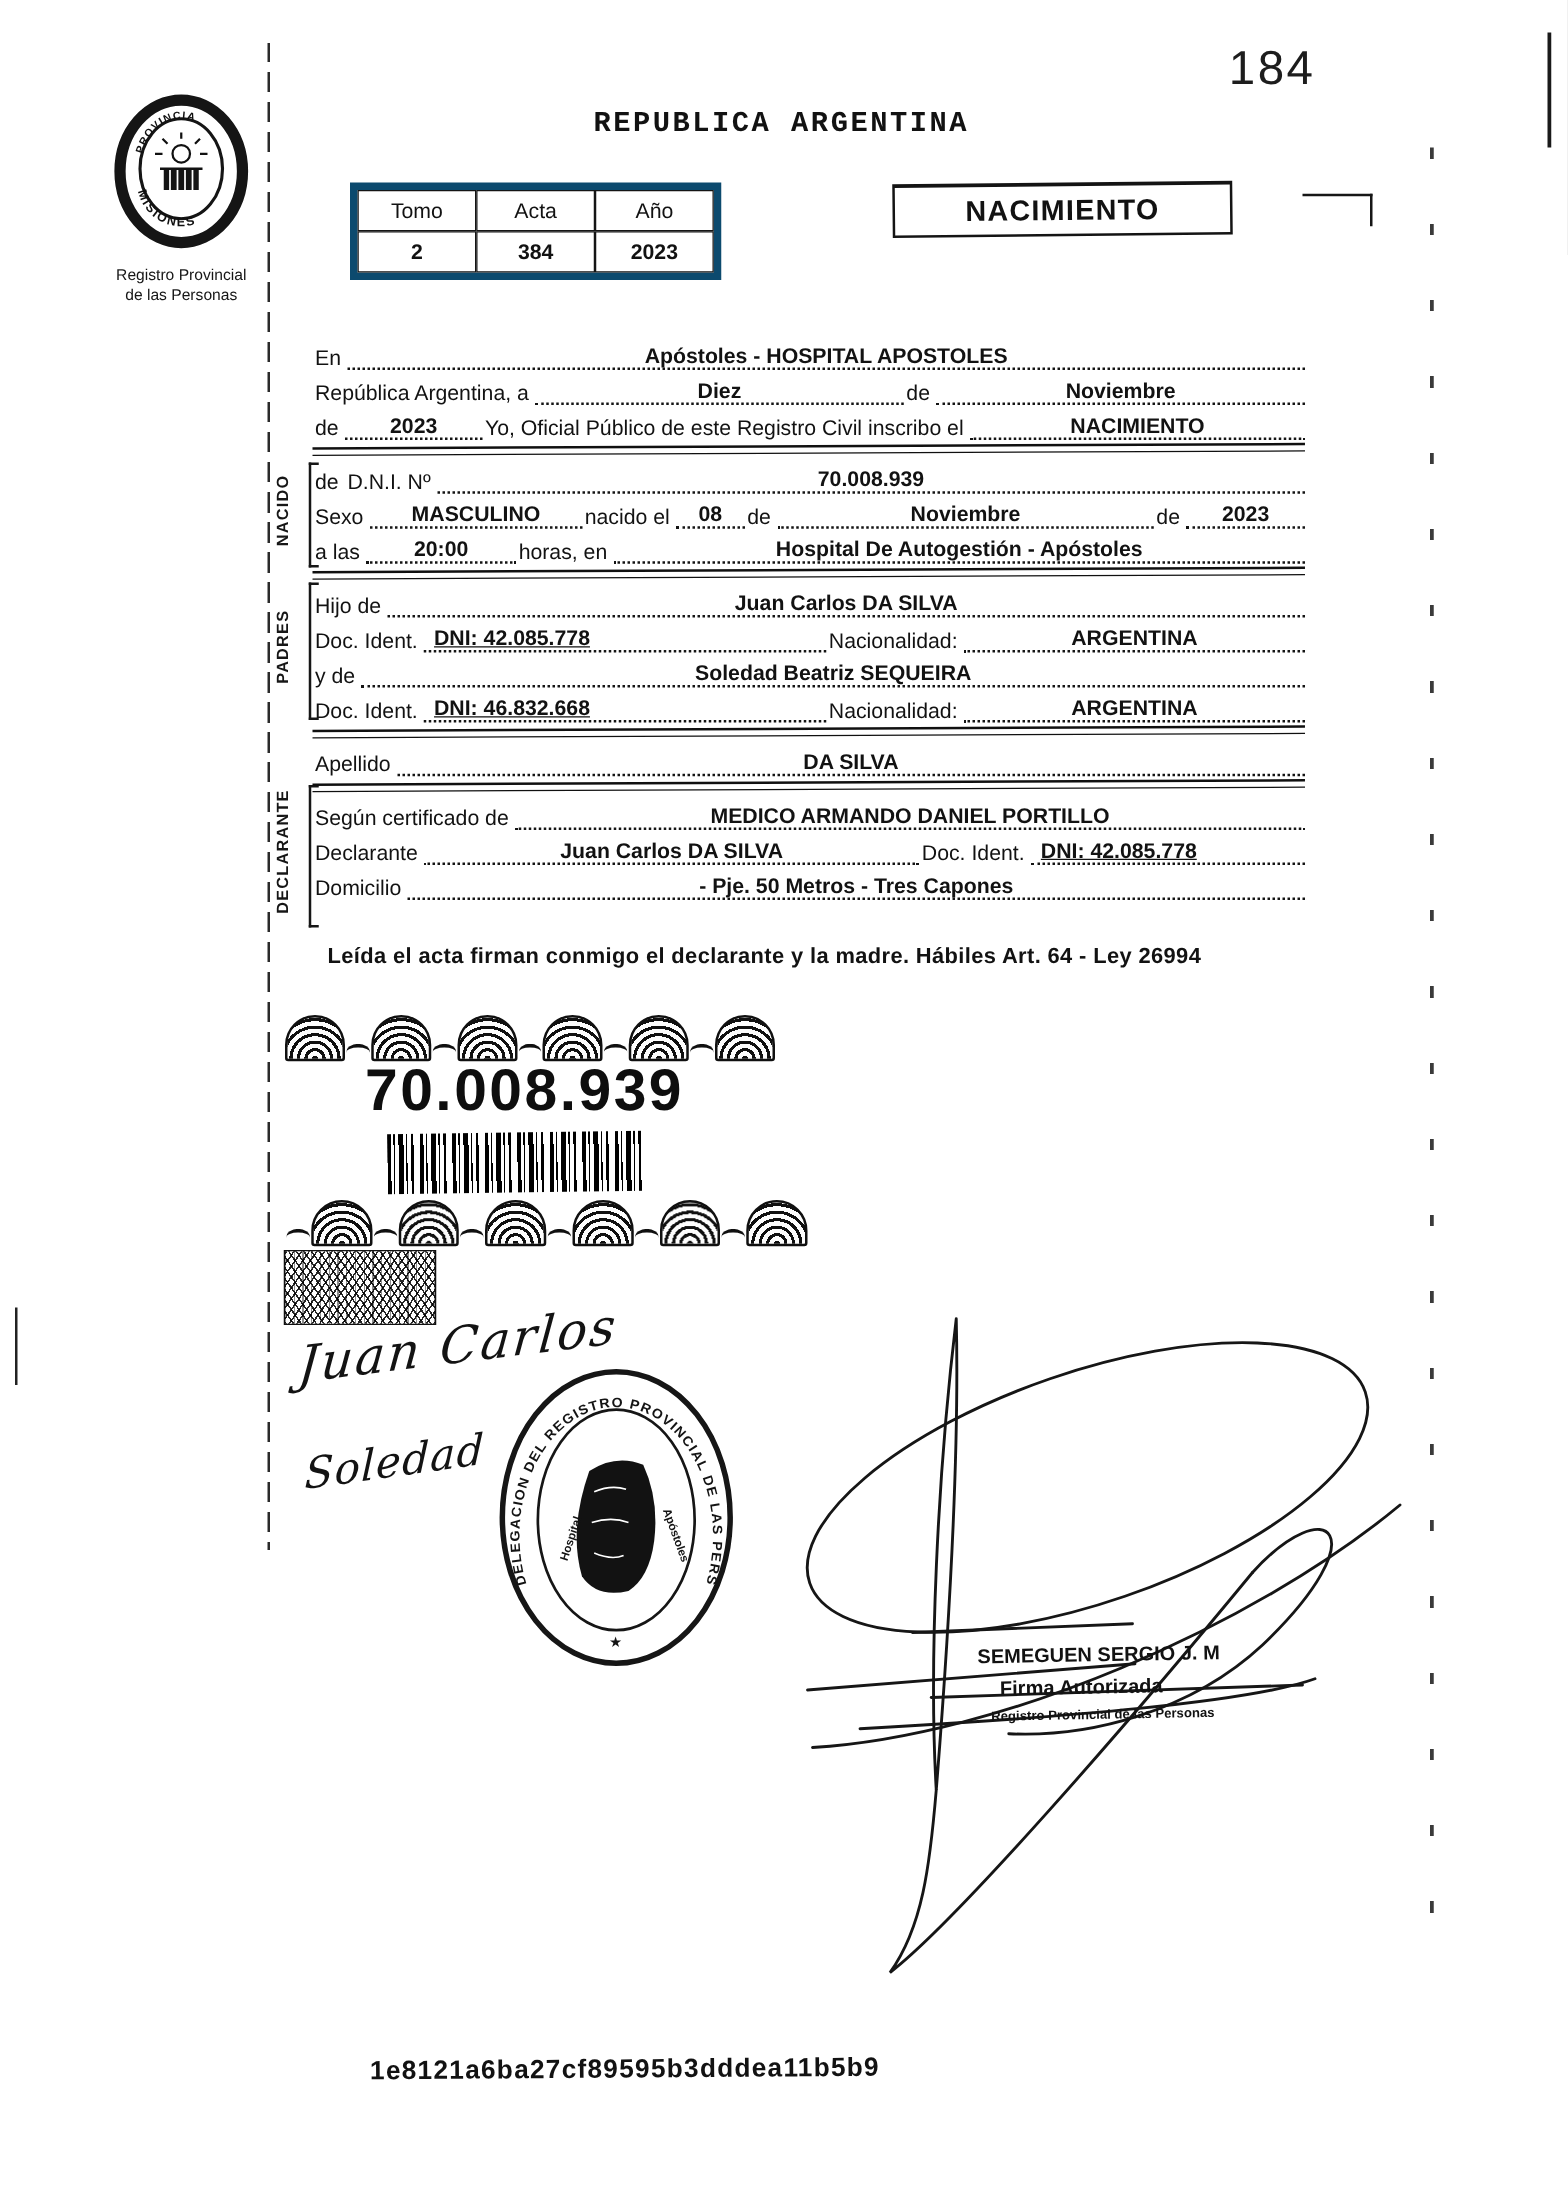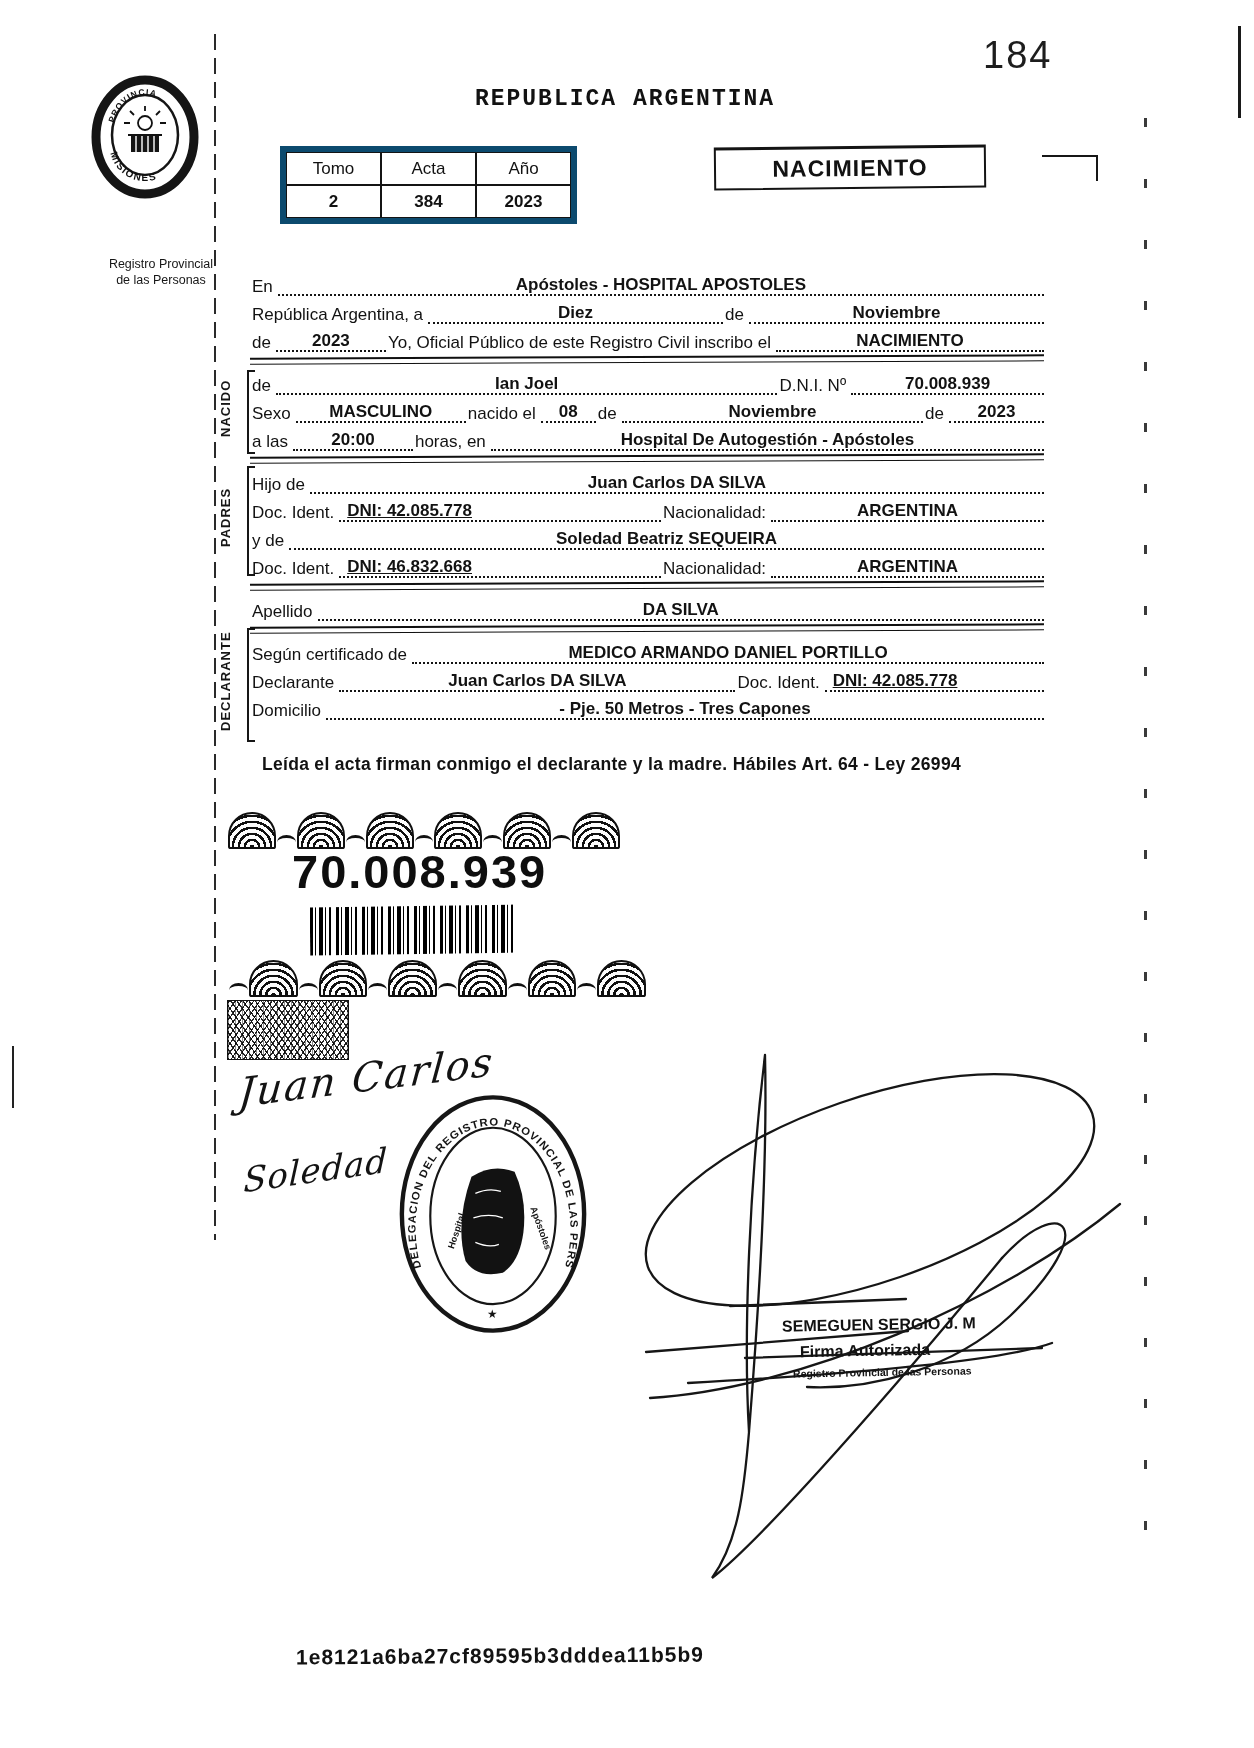--- a/index.html
+++ b/index.html
@@ -12,22 +12,22 @@
   .far-left-mark{position:absolute;left:12px;top:1046px;width:2px;height:62px;background:#222;}
   .right-edge-line{position:absolute;left:1238px;top:26px;width:3px;height:92px;background:#1a1a1a;}
   .tick-col{position:absolute;left:1144px;top:118px;width:3px;height:1450px;
     background:repeating-linear-gradient(180deg,#3a3a3a 0 9px,transparent 9px 61px);}
   .corner-mark{position:absolute;left:1042px;top:155px;width:54px;height:24px;
     border-top:2px solid #161616;border-right:2px solid #161616;}
   .page-num{position:absolute;left:983px;top:34px;font-size:38px;letter-spacing:2px;color:#1d1d1d;}
 
   
   .logo-svg{position:absolute;left:90px;top:74px;}
-  .logo-caption{position:absolute;left:76px;top:212px;width:170px;text-align:center;
-    font-size:12.5px;line-height:1.3;color:#161616;margin-top:44px;}
+  .logo-caption{position:absolute;left:60px;top:212px;width:170px;text-align:center;
+    font-size:12.5px;line-height:1.3;color:#161616;}
   .title{position:absolute;left:425px;top:86px;width:400px;text-align:center;
     font-family:"Liberation Mono",monospace;font-weight:bold;font-size:23px;letter-spacing:2px;}
   .rec-table{position:absolute;left:280px;top:146px;border:6px solid #0c4a6e;border-collapse:collapse;}
   .rec-table .tr{display:flex;}
   .rec-table .td{width:93px;height:31px;border:1px solid #141414;display:flex;
     align-items:center;justify-content:center;font-size:17px;}
   .rec-table .tr.vals .td{font-weight:bold;}
   .type-box{position:absolute;left:714px;top:146px;width:268px;height:38px;
     border:2px solid #141414;border-top-width:3px;display:flex;align-items:center;justify-content:center;
     font-weight:bold;font-size:23px;letter-spacing:1px;transform:rotate(-0.6deg);}
@@ -166,21 +166,20 @@
       <span class="lbl">de</span>
       <span class="fill w110">2023</span>
       <span class="lbl">Yo, Oficial Público de este Registro Civil inscribo el</span>
       <span class="fill">NACIMIENTO</span>
     </div>
 
     <div class="sep"></div>
 
     <div class="dotrow">
       <span class="lbl">de</span>
-      <span class="fill f26">Ian Joel</span>
       <span class="lbl">D.N.I. Nº</span>
       <span class="fill">70.008.939</span>
     </div>
     <div class="dotrow">
       <span class="lbl">Sexo</span>
       <span class="fill w170">MASCULINO</span>
       <span class="lbl">nacido el</span>
       <span class="fill w55">08</span>
       <span class="lbl">de</span>
       <span class="fill">Noviembre</span>

